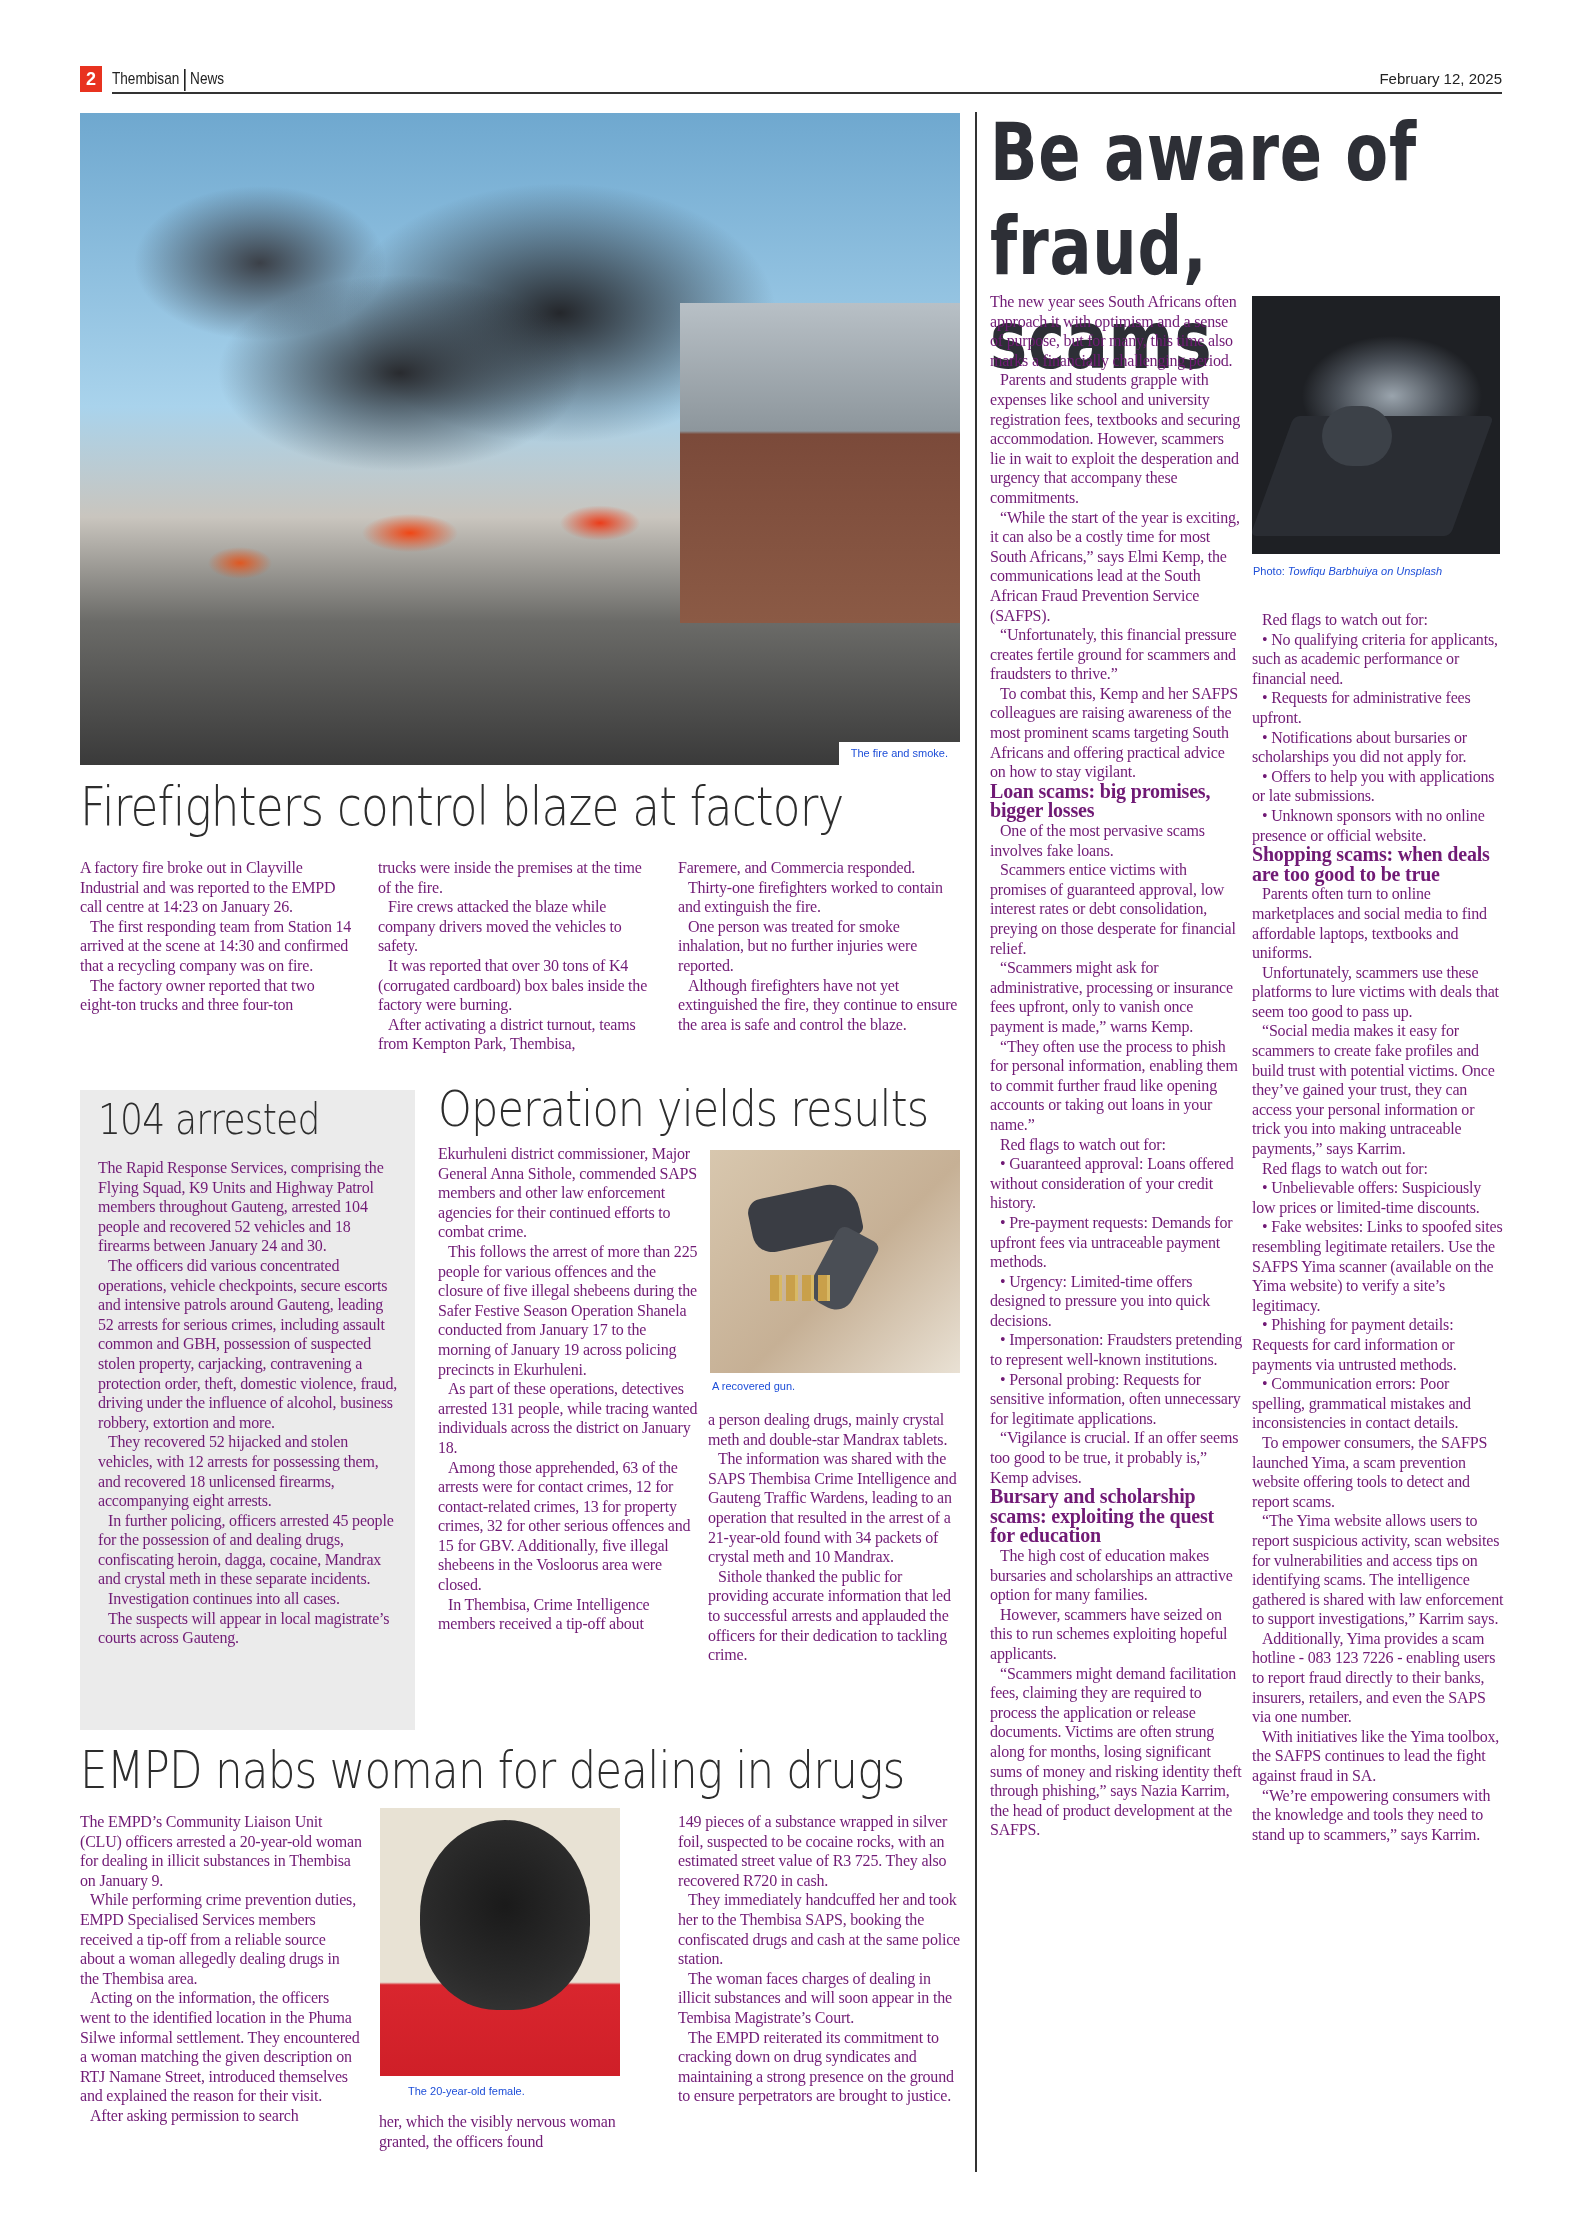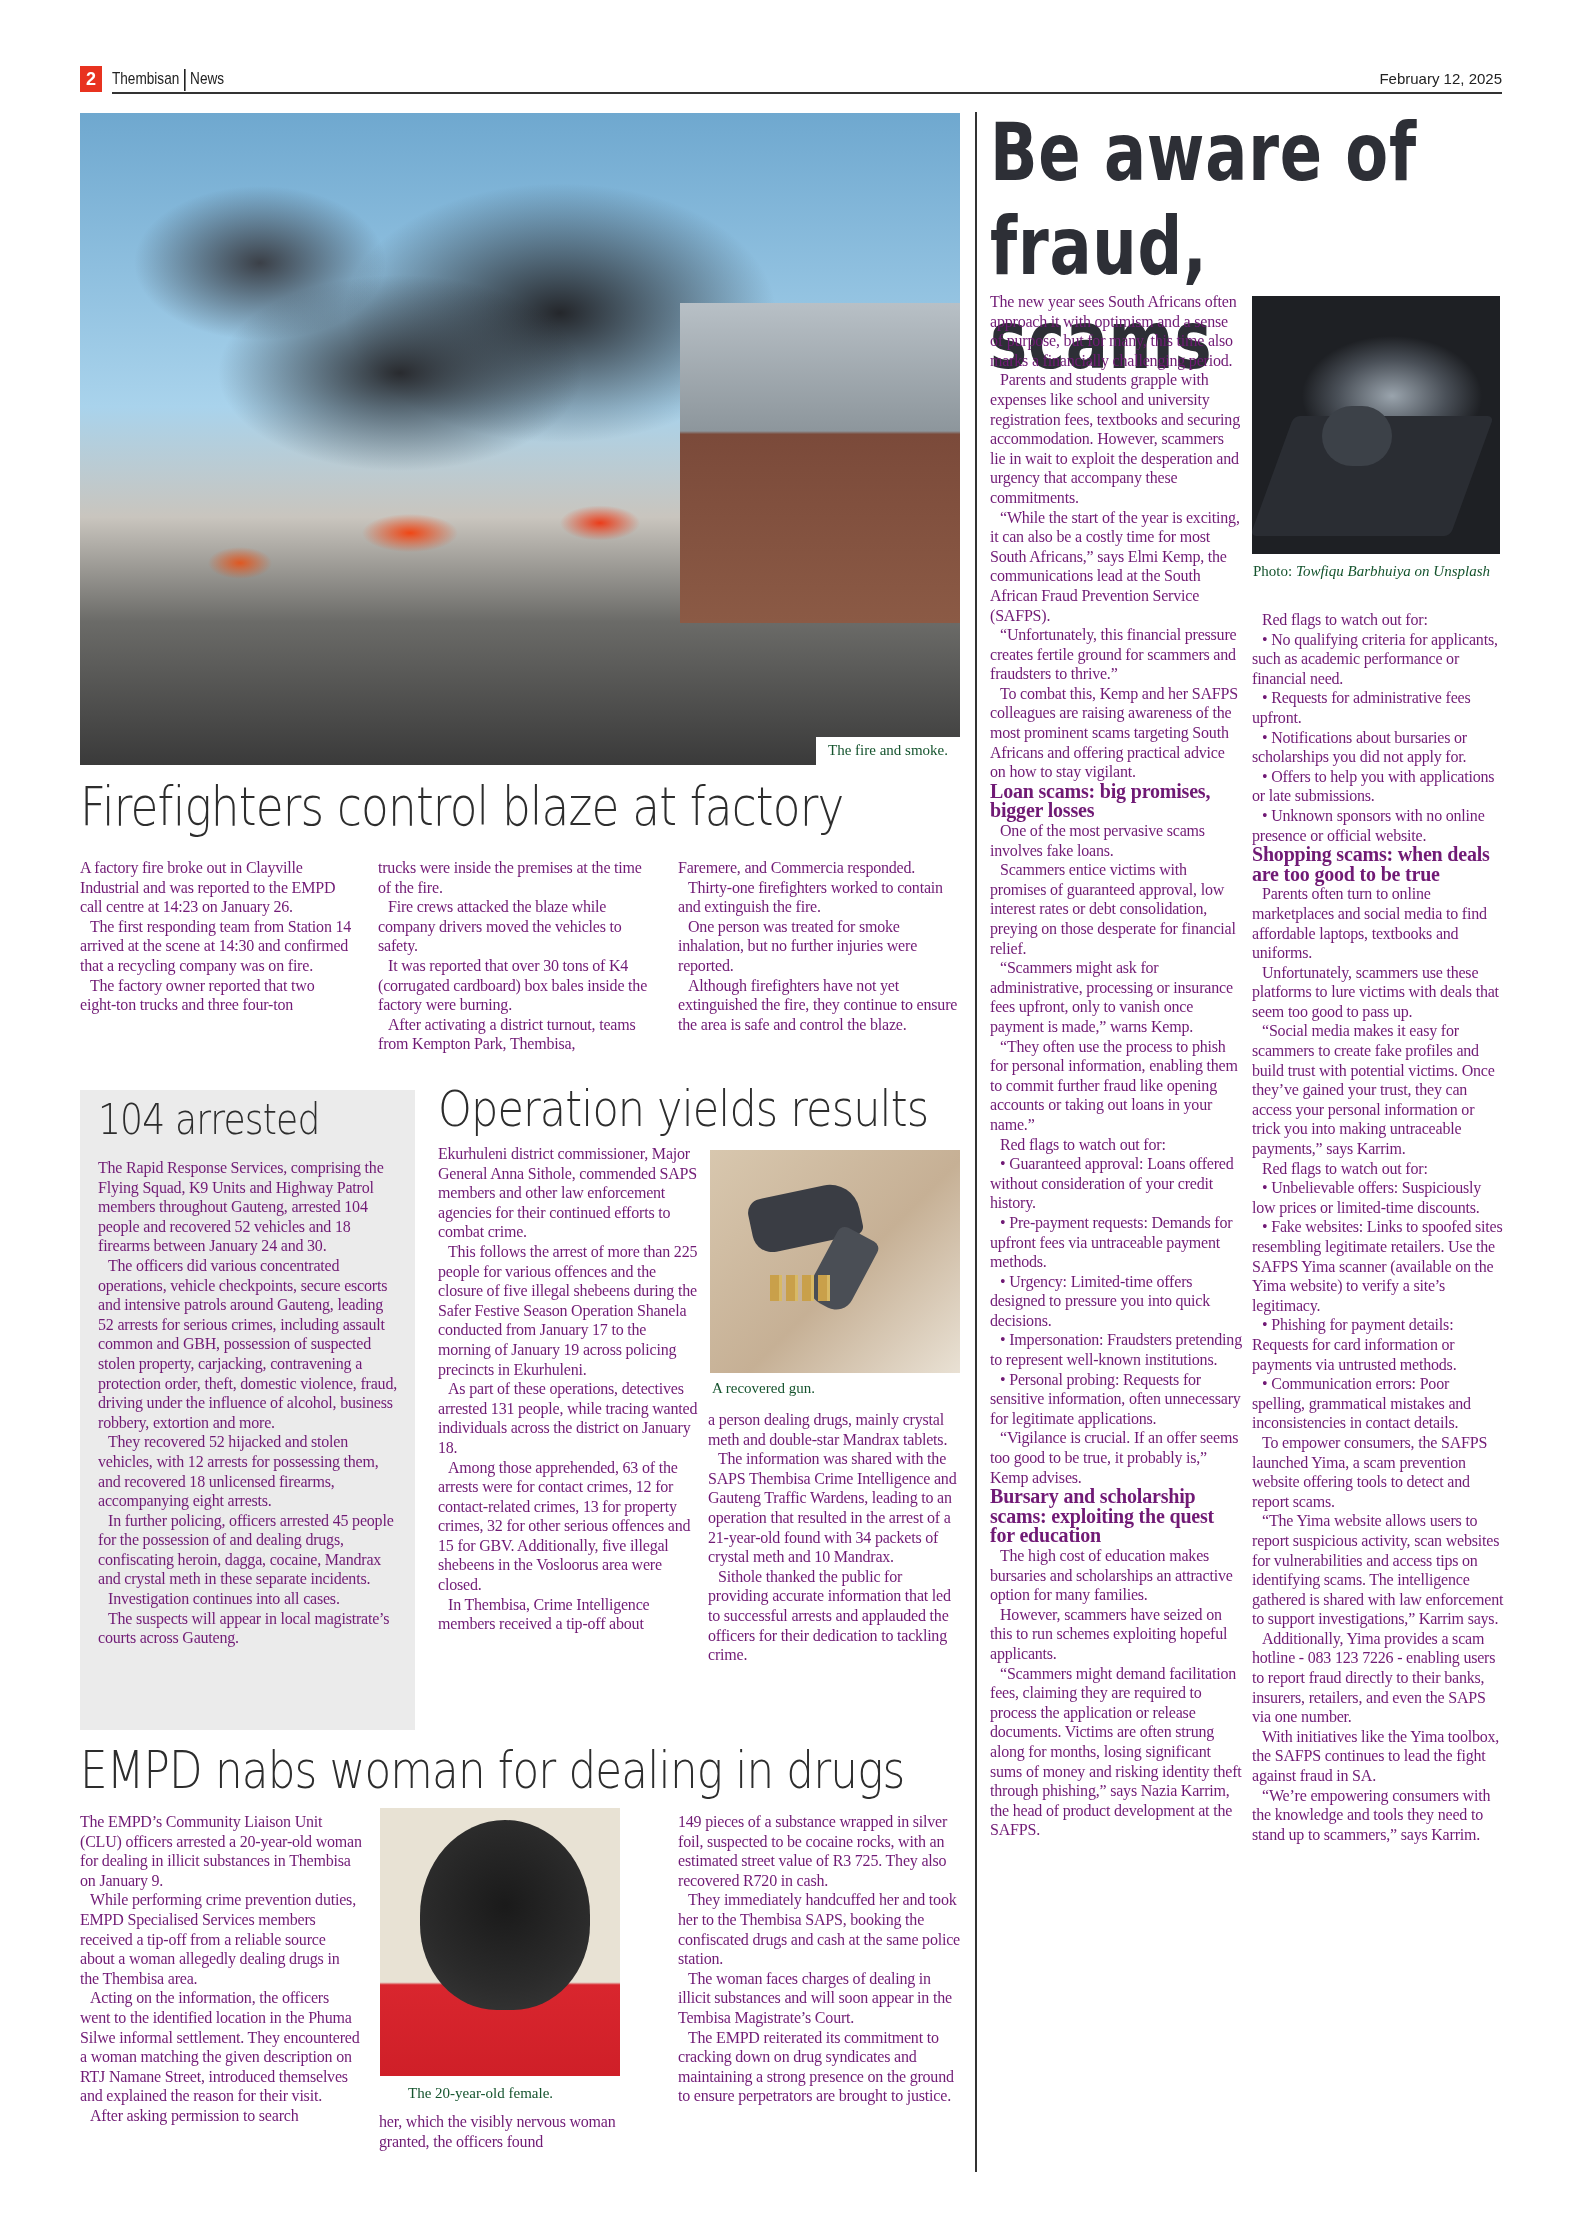--- a/index.html
+++ b/index.html
@@ -3,21 +3,21 @@
 <meta charset="utf-8">
 <style>
   * { box-sizing: border-box; margin: 0; padding: 0; }
   body { width: 1572px; height: 2224px; background: #ffffff; position: relative; overflow: hidden; font-family: "Liberation Serif", serif; color: #2a2a2a; }
   .abs { position: absolute; }
   .body-text { font-family: Liberation Serif, serif; font-size: 16px; line-height: 19.6px; color: #701a75; letter-spacing: -0.2px; }
   .body-text p { text-indent: 10px; }
   .body-text p.noindent { text-indent: 0; }
   .body-text h4 { font-weight: bold; font-size: 20px; line-height: 19.6px; }
   .headline { font-family: "DejaVu Sans", sans-serif; font-weight: 300; color: #2d2d2d; letter-spacing: -1px; transform-origin: left top; }
-  .caption { font-family: Liberation Serif, serif; font-size: 15px; color: #14532d; }
+  .caption { font-family: Liberation Sans, sans-serif; font-size: 11px; color: #1d4ed8; }
   .photo { overflow: hidden; }
 
   
   #page-num { left: 80px; top: 66px; width: 22px; height: 26px; background: #e8321f; color: #fff; font-family: "Liberation Sans", sans-serif; font-weight: bold; font-size: 18px; text-align: center; line-height: 26px; }
   #pub { left: 112px; top: 66px; font-family: "Liberation Sans", sans-serif; font-size: 17px; line-height: 26px; color: #222; transform: scaleX(0.8); transform-origin: left; }
   #pub .sep { display: inline-block; width: 1.5px; height: 22px; background: #222; vertical-align: middle; margin: 0 6px; }
   #date { right: 70px; top: 66px; font-family: "Liberation Sans", sans-serif; font-size: 15px; line-height: 26px; color: #222; }
   #rule { left: 112px; top: 92px; width: 1390px; height: 2px; background: #333; }
   #vrule { left: 975px; top: 112px; width: 2px; height: 2060px; background: #333; }
 

